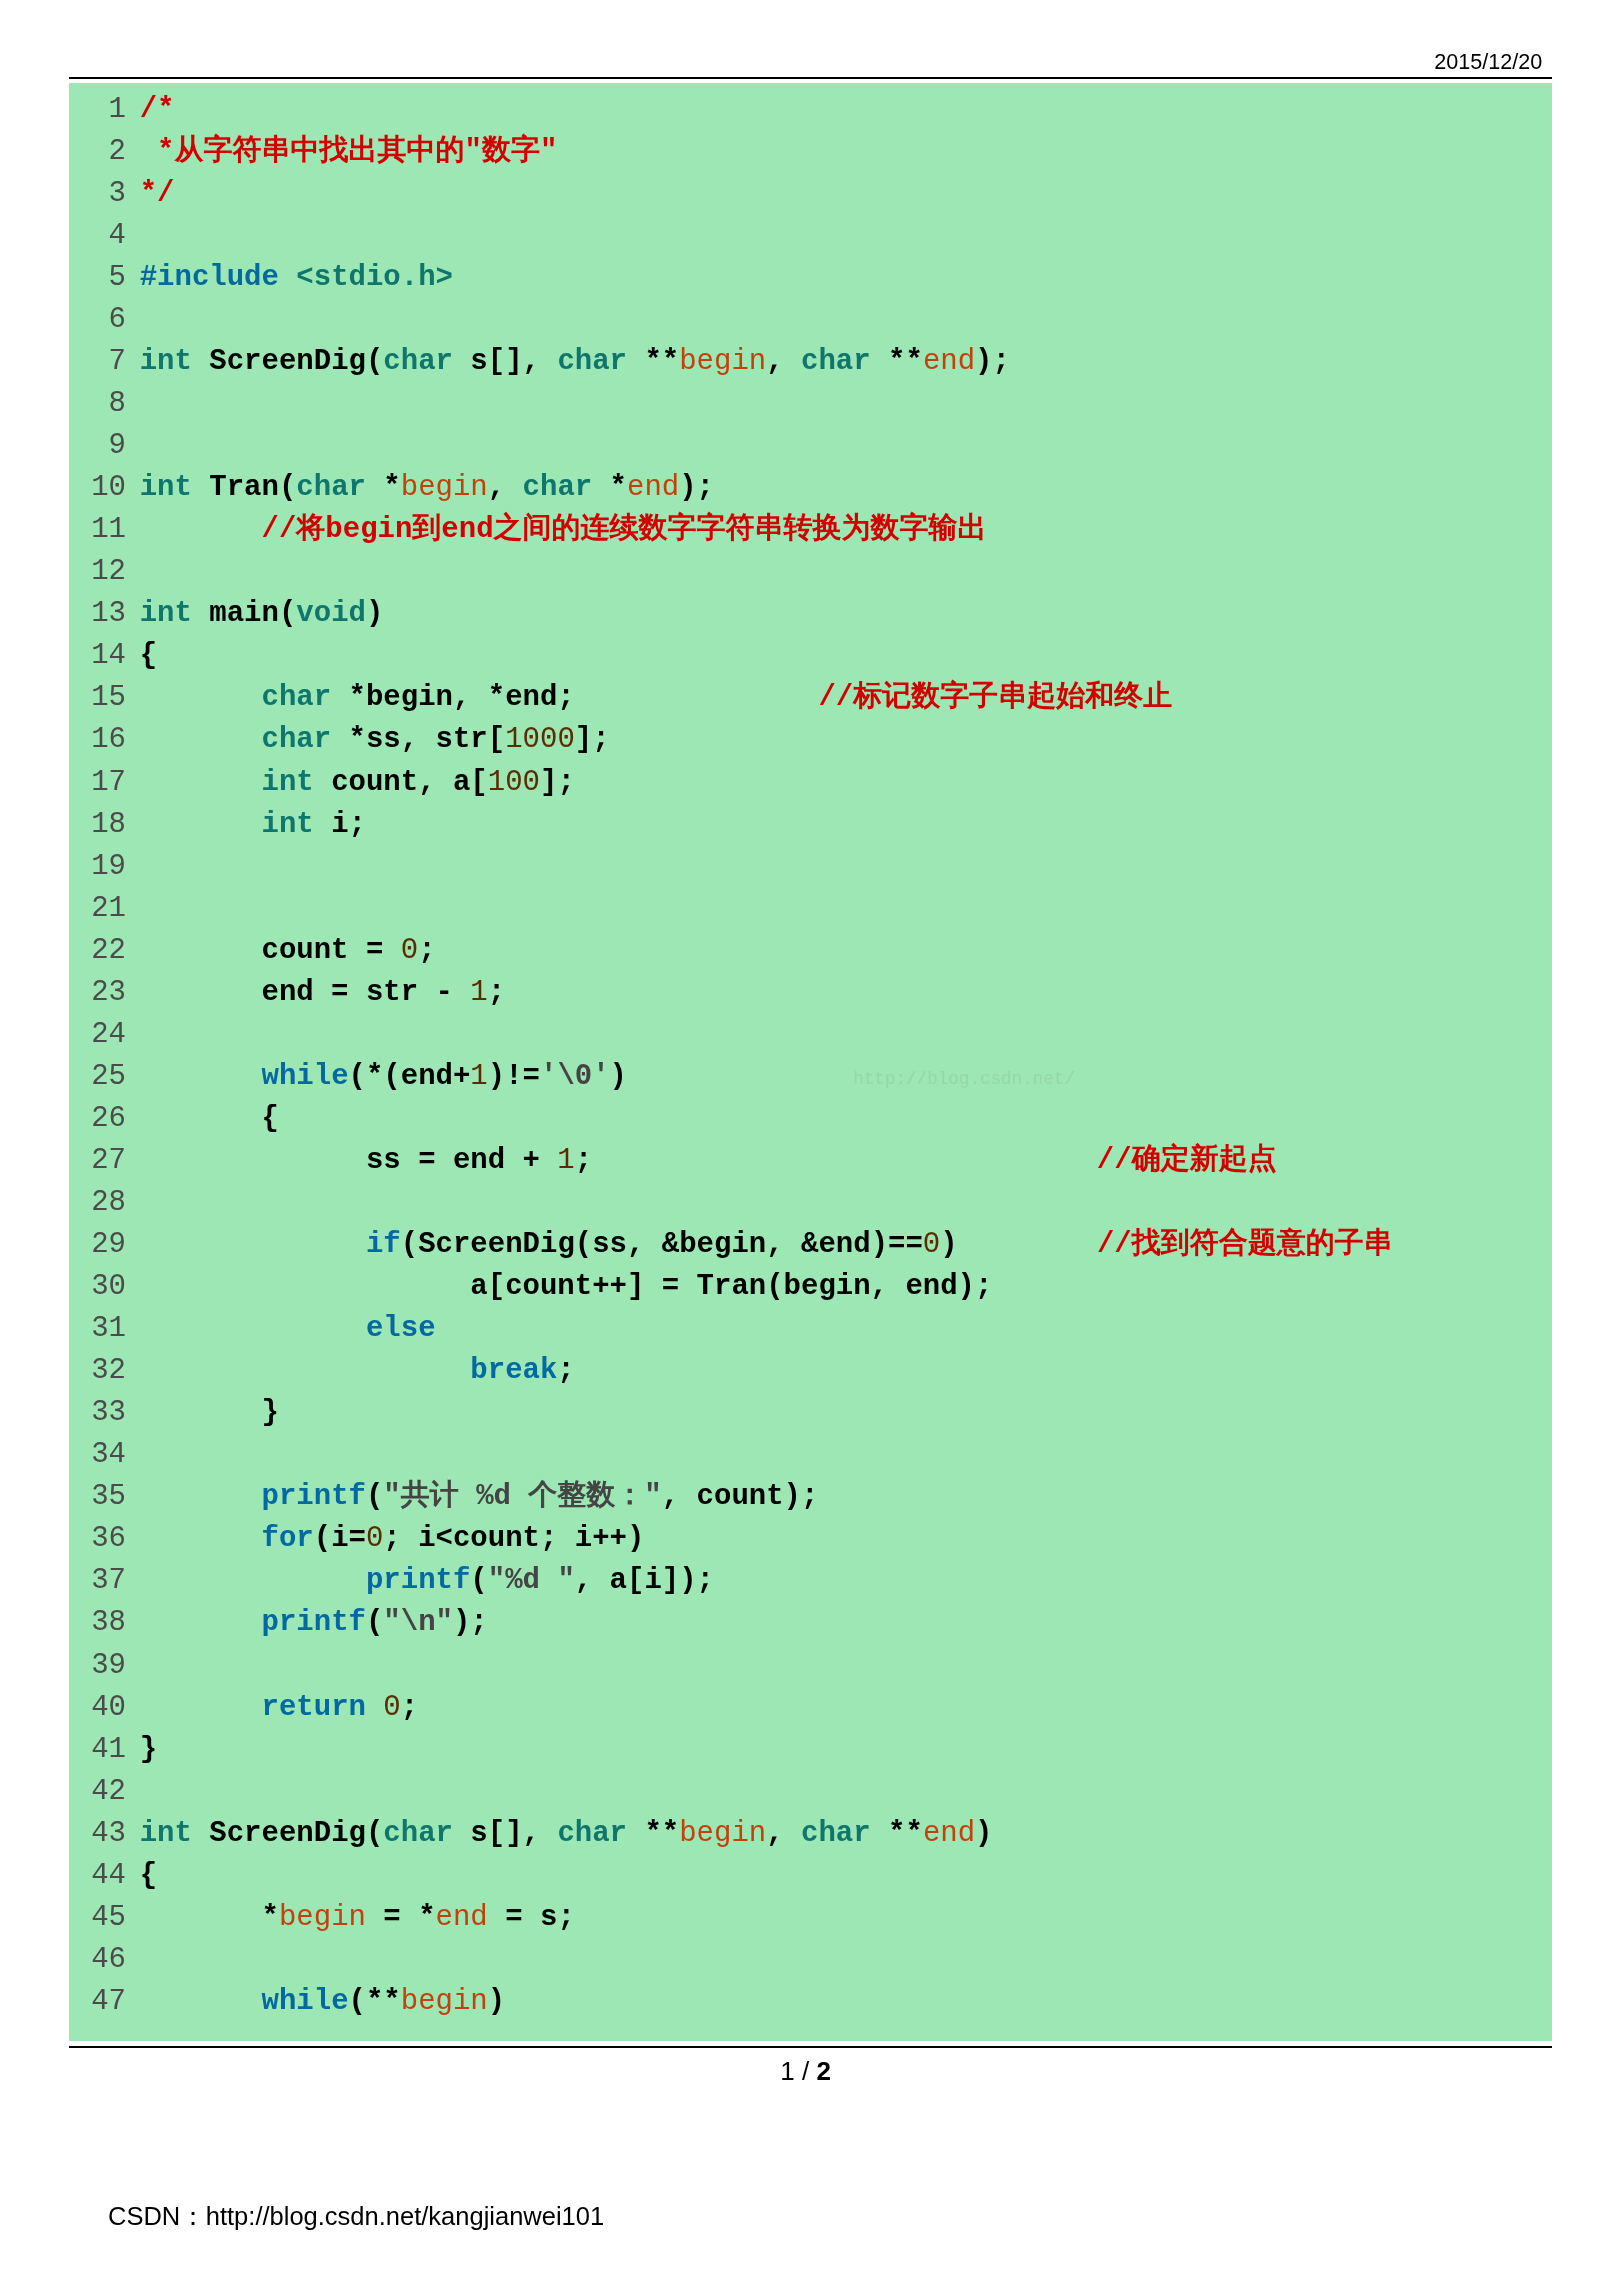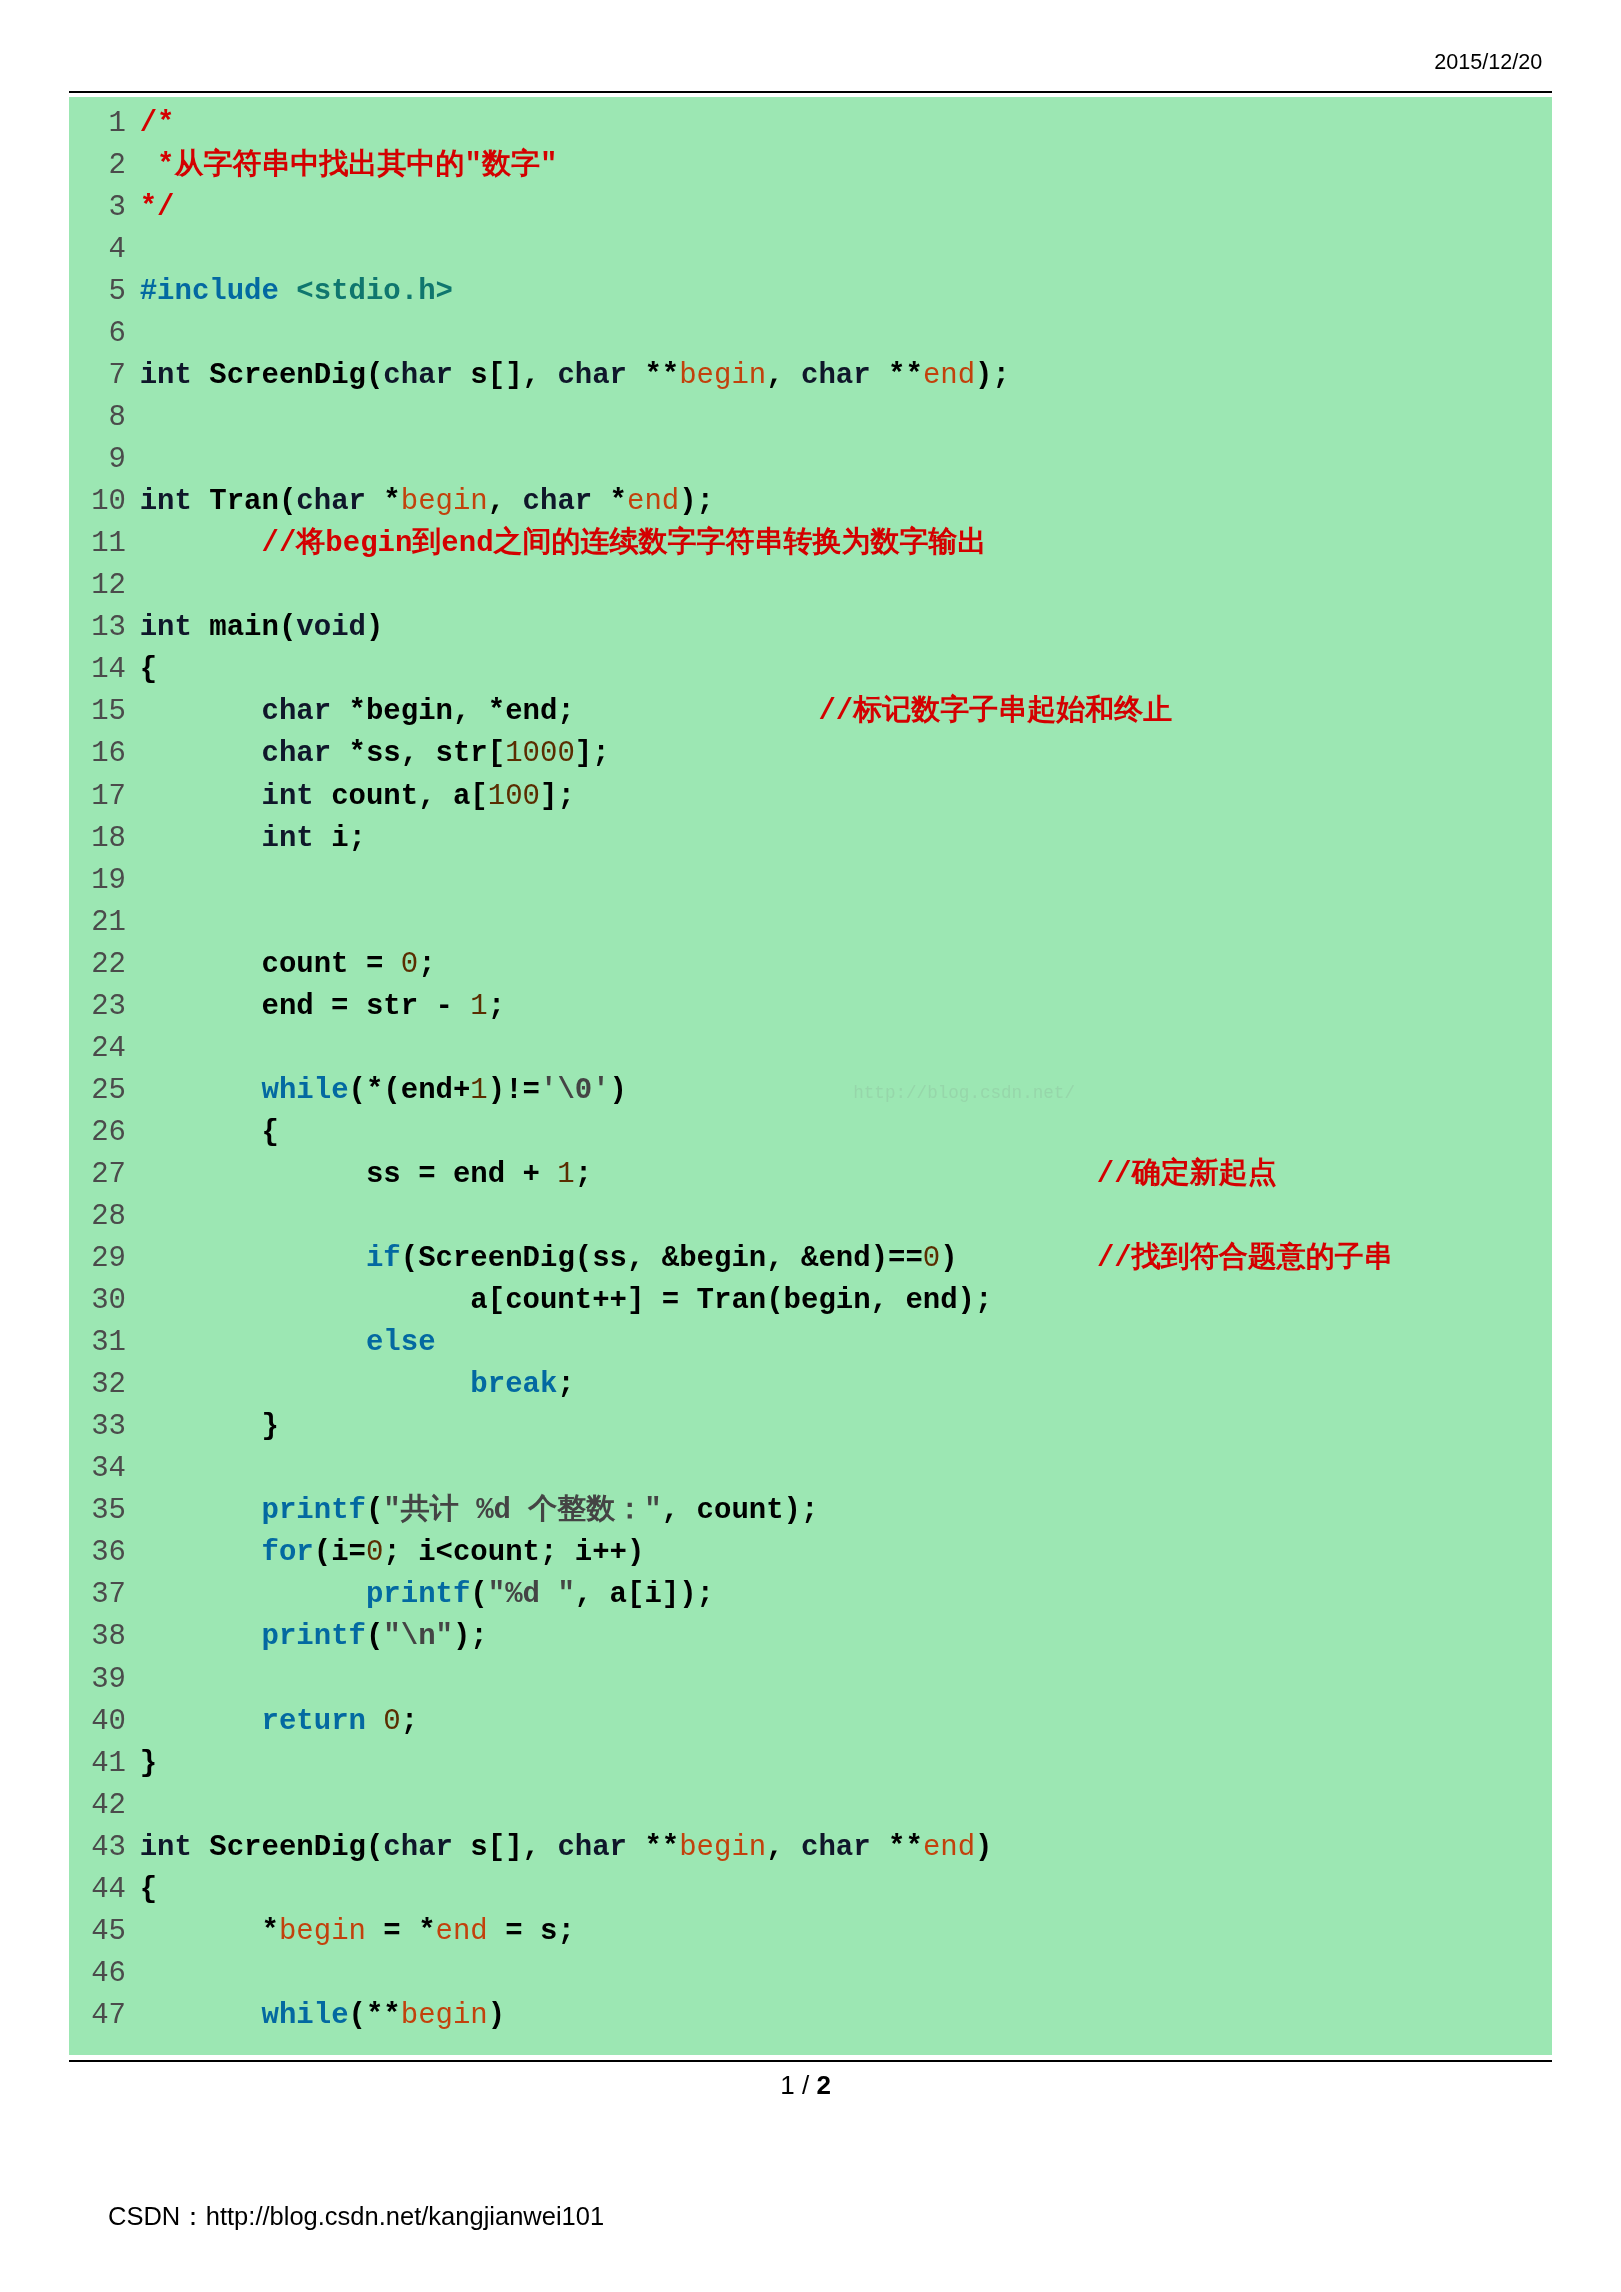--- a/index.html
+++ b/index.html
@@ -13,21 +13,21 @@
     height: 2293px;
     background: #fff;
     position: relative;
     box-sizing: border-box;
     padding: 49px 69px 0 69px;
   }
   .date {
     text-align: right;
     font-size: 21.6px;
     color: #000;
-    margin-bottom: 16px;
+    margin-bottom: 2px;
     padding-right: 9.8px;
   }
   .topline {
     border-top: 2px solid #000;
     margin-bottom: 3.9px;
   }
   .code-block {
     background: #9ae6b4;
     background: #8fe3b0;
     background: #99e6b3;
@@ -56,21 +56,21 @@
     text-align: right;
     color: #4b4b4b;
     font-weight: normal;
     margin-right: 13.7px;
     flex-shrink: 0;
     user-select: none;
   }
   .content { flex: 1; }
   .c-comment { color: #d40000; font-weight: bold; }
   .c-directive { color: #0369a1; font-weight: bold;}
-  .c-type { color: #0f172a; font-weight: bold; }
+  .c-type { color: #0f766e; font-weight: bold; }
   .c-func { color: #000; font-weight: bold; }
   .c-ident { color: #c2410c; }
   .c-num { color: #5a2d00; font-weight: normal;}
   .c-string { color: #444; font-weight: bold;}
   .c-plain { color: #000; font-weight: bold;}
   .c-include-file { color: #0f766e; font-weight: bold;}
   .watermark {
     color: rgba(120,120,120,0.15);
     font-size: 17.6px;
   }

